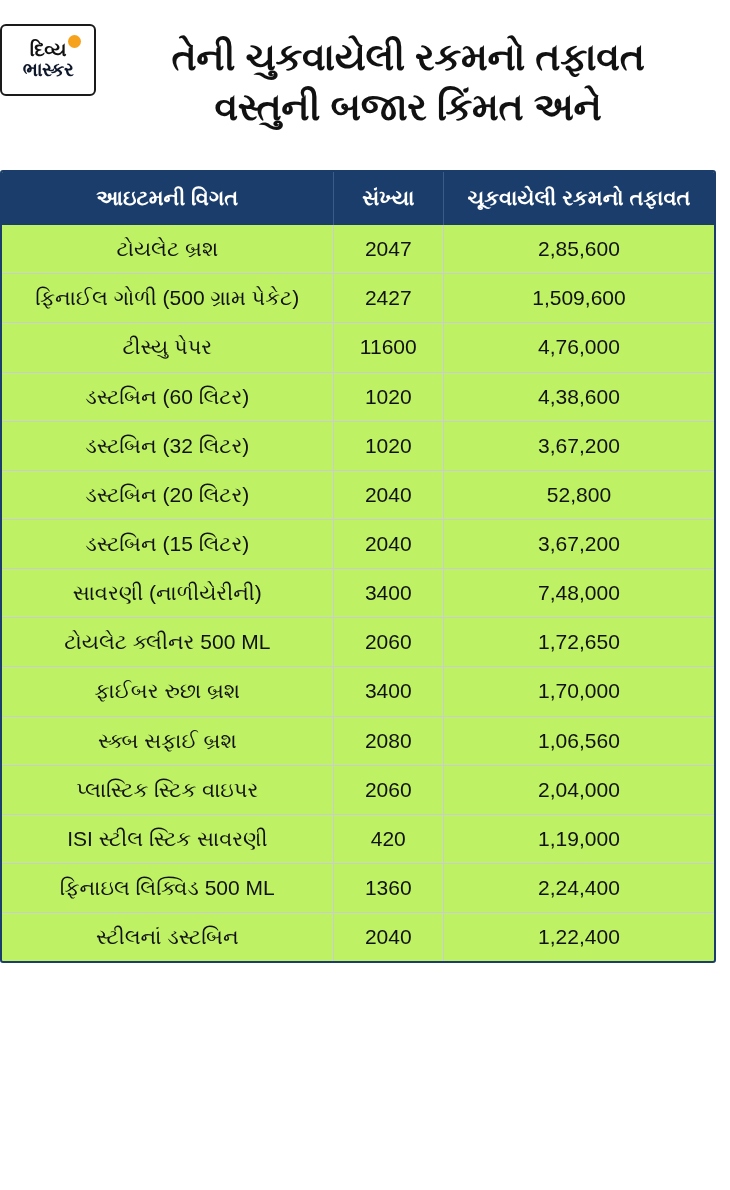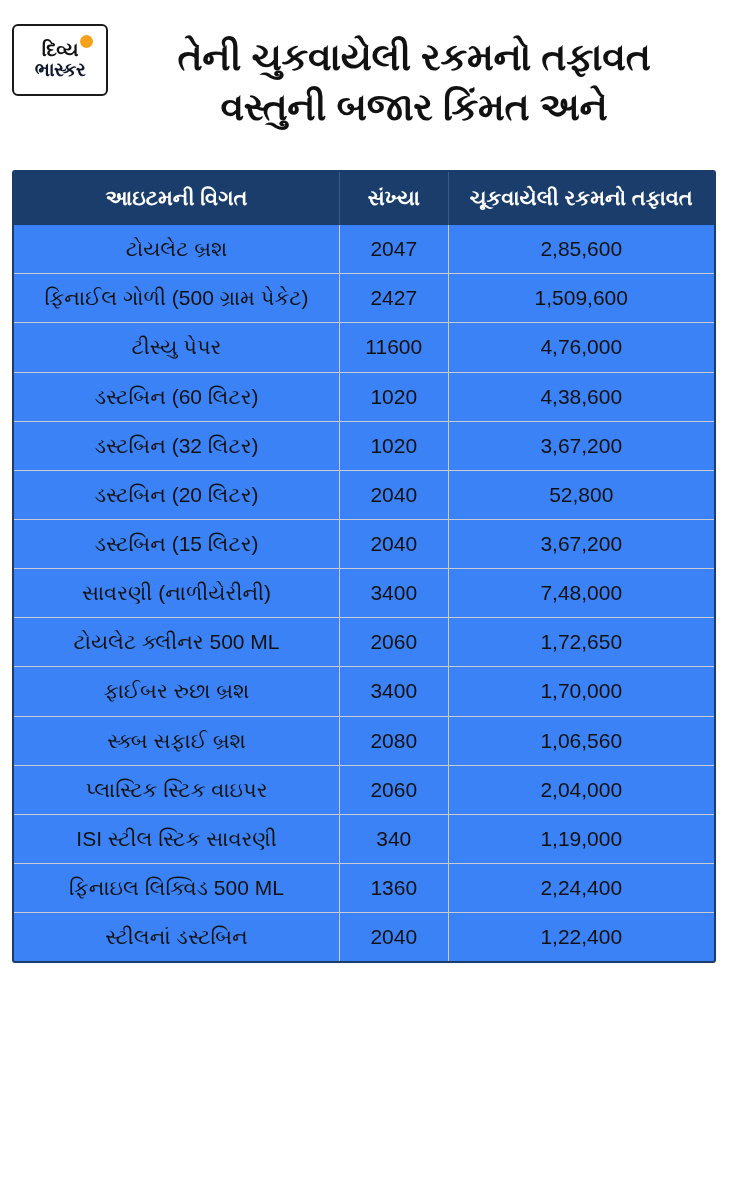--- a/index.html
+++ b/index.html
@@ -7,21 +7,21 @@
     width: 730px;
     height: 1190px;
     background: #ffffff;
     font-family: "Liberation Sans", sans-serif;
   }
   .page {
     width: 730px;
     height: 1190px;
     position: relative;
     background: #ffffff;
-    padding: 14px 14px 0 12px;
+    padding: 14px 14px 0 0;
   }
 
   
   .header {
     display: flex;
     align-items: flex-start;
     gap: 10px;
     height: 150px;
   }
   .logo {
@@ -76,21 +76,21 @@
     letter-spacing: -0.3px;
     white-space: nowrap;
   }
 
   
   .table-wrap {
     margin-top: 6px;
     border: 2px solid #1b3d6b;
     border-radius: 3px;
     overflow: hidden;
-    background: #3b82f6;
+    background: #bef264;
   }
   table {
     width: 100%;
     border-collapse: collapse;
     table-layout: fixed;
   }
   thead th {
     background: #1b3d6b;
     color: #ffffff;
     font-size: 21px;
@@ -208,21 +208,21 @@
             <td>2080</td>
             <td>1,06,560</td>
           </tr>
           <tr>
             <td>પ્લાસ્ટિક સ્ટિક વાઇપર</td>
             <td>2060</td>
             <td>2,04,000</td>
           </tr>
           <tr>
             <td>ISI સ્ટીલ સ્ટિક સાવરણી</td>
-            <td>340</td>
+            <td>420</td>
             <td>1,19,000</td>
           </tr>
           <tr>
             <td>ફિનાઇલ લિક્વિડ 500 ML</td>
             <td>1360</td>
             <td>2,24,400</td>
           </tr>
           <tr>
             <td>સ્ટીલનાં ડસ્ટબિન</td>
             <td>2040</td>

